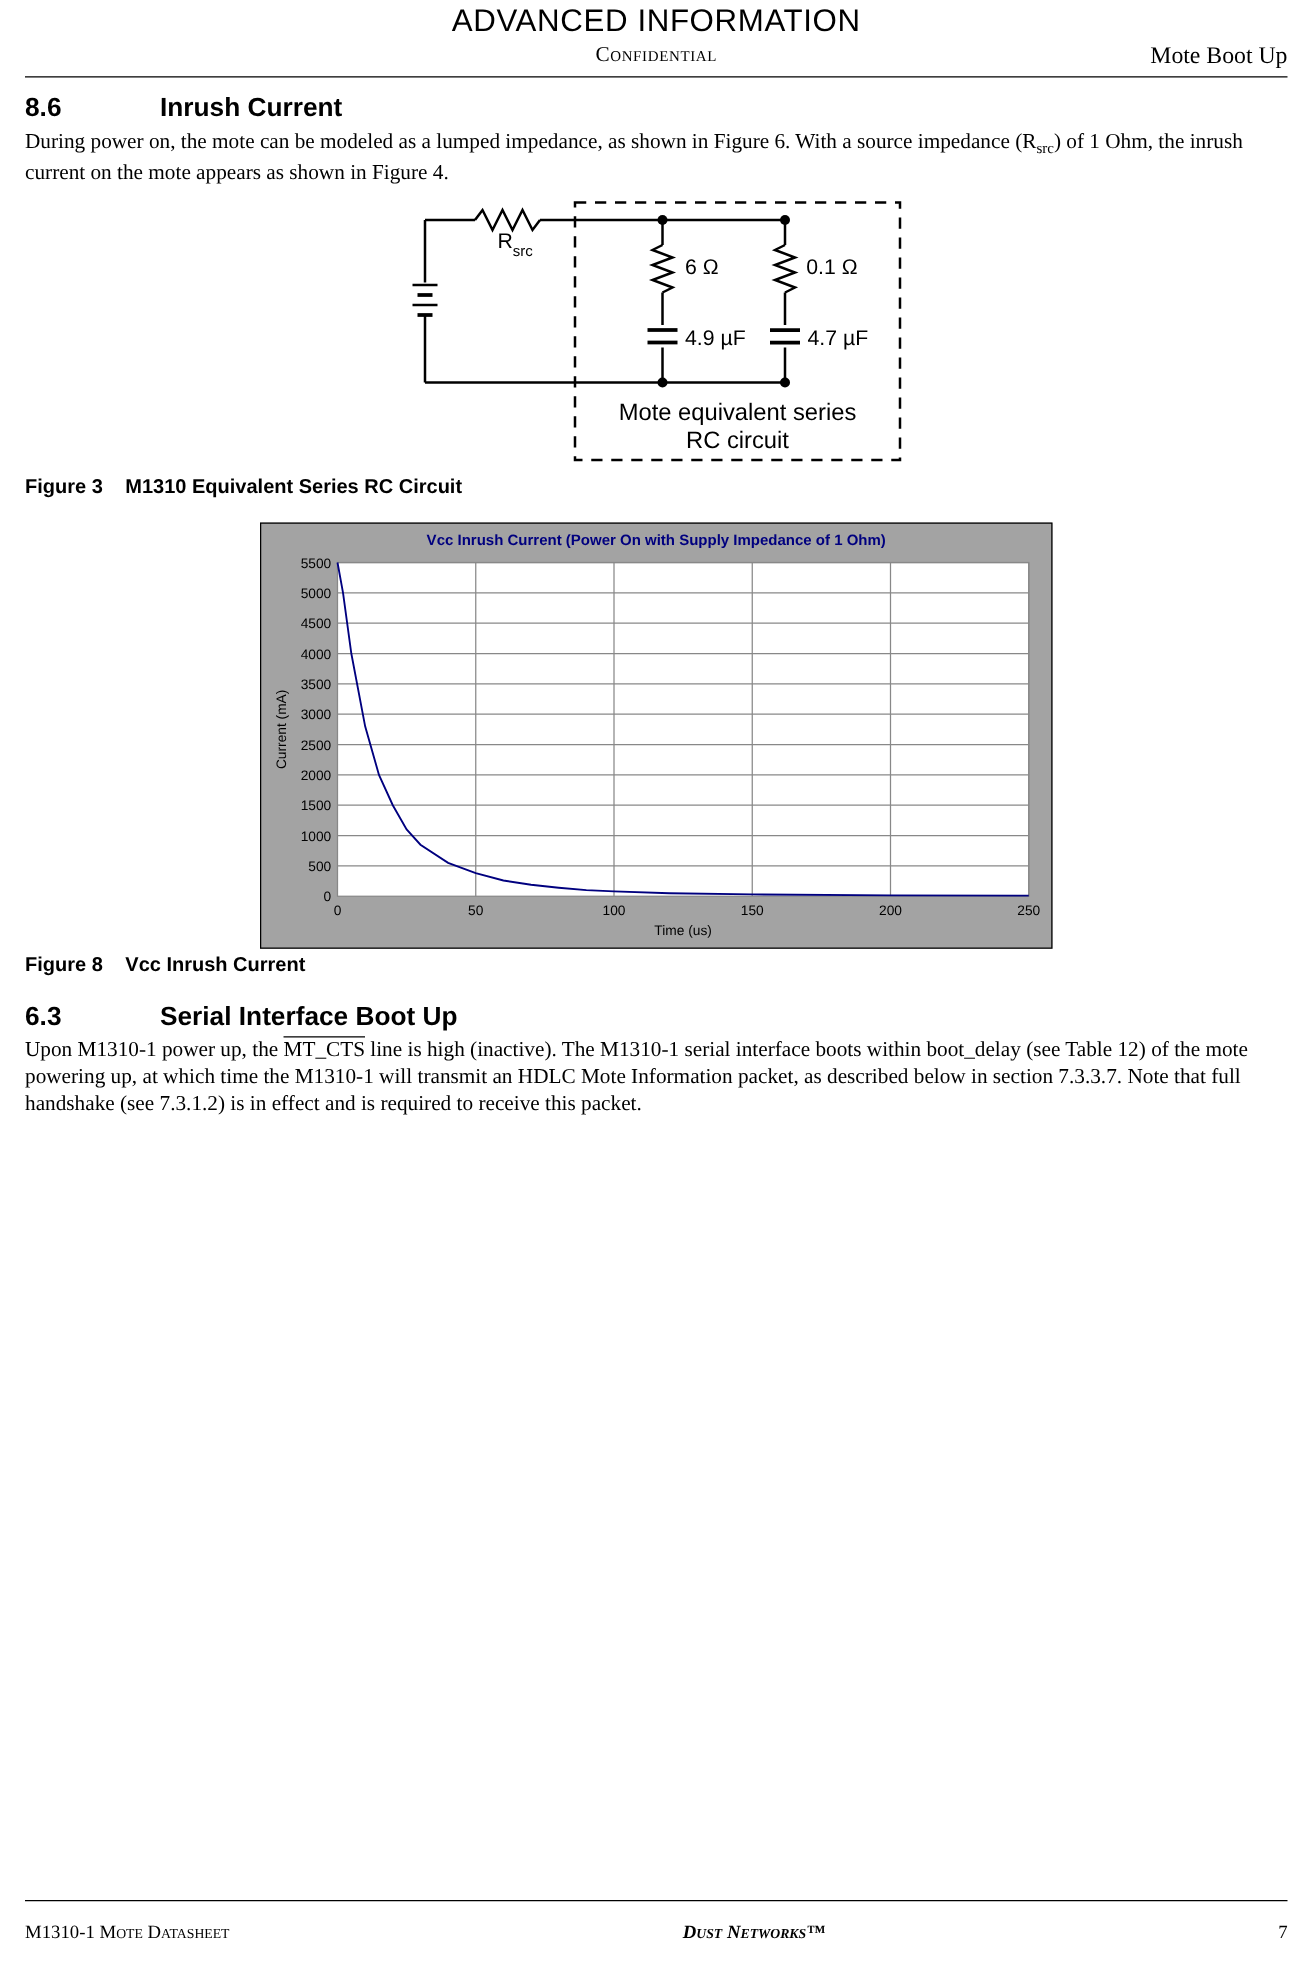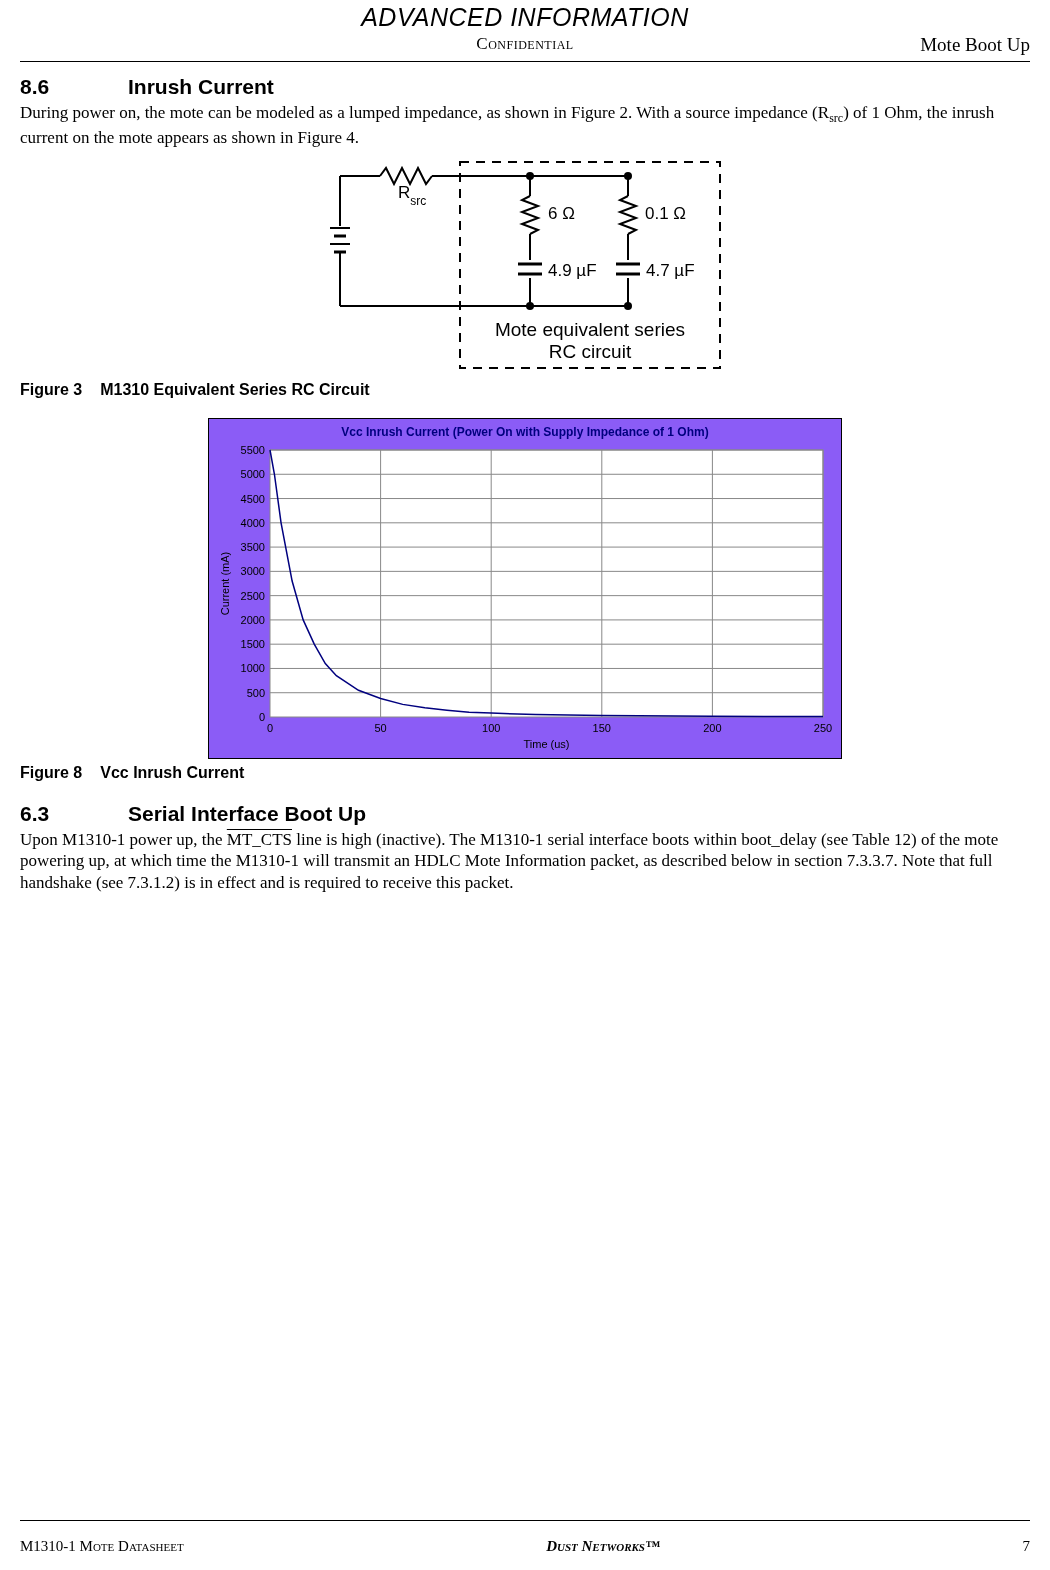--- a/index.html
+++ b/index.html
@@ -14,21 +14,20 @@
       padding: 0 20px;
       position: relative;
       color: #000;
     }
     .top-banner {
       text-align: center;
       font-family: Arial, Helvetica, sans-serif;
       font-size: 25px;
       letter-spacing: 0.5px;
       margin-top: 2px;
-      font-style: italic;
     }
     .header-row {
       display: flex;
       justify-content: space-between;
       align-items: baseline;
       font-size: 15px;
       margin-bottom: 4px;
     }
     .header-center {
       font-variant: small-caps;
@@ -92,21 +91,21 @@
       margin-top: 16px;
       font-variant: small-caps;
     }
     .footer-center { font-weight: bold; font-style: italic; }
     .footer-right { font-variant: normal; }
 
     .chart-border {
       border: 1px solid #000;
       padding: 6px 6px;
       display: inline-block;
-      background: #8b5cf6;
+      background: #a3a3a3;
     }
     .chart-title {
       font-family: Arial, Helvetica, sans-serif;
       font-size: 12px;
       font-weight: bold;
       color: #00007f;
       text-align: center;
       margin-bottom: 2px;
     }
     .axis-label {
@@ -128,21 +127,21 @@
   <span></span>
   <span class="header-center" style="position:absolute; left:0; right:0; text-align:center;"><span>Confidential</span></span>
   <span class="header-right">Mote Boot Up</span>
 </div>
 <hr class="rule">
 
 <h2>
   <span class="num">8.6</span><span>Inrush Current</span>
 </h2>
 <p class="body">
-  <span>During power on, the mote can be modeled as a lumped impedance, as shown in Figure 2. With a source impedance (R</span><sub>src</sub><span>) of 1 Ohm, the inrush current on the mote appears as shown in Figure 4.</span>
+  <span>During power on, the mote can be modeled as a lumped impedance, as shown in Figure 6. With a source impedance (R</span><sub>src</sub><span>) of 1 Ohm, the inrush current on the mote appears as shown in Figure 4.</span>
 </p>
 
 <div class="fig-wrap">
 <svg width="410" height="220" viewBox="0 0 410 220">
 
   <rect x="140" y="6" width="260" height="206" fill="none" stroke="#000" stroke-width="2" stroke-dasharray="9,7"></rect>
 
   <line x1="20" y1="20" x2="60" y2="20" stroke="#000" stroke-width="2"></line>
 
   <polyline points="60,20 66,12 74,28 82,12 90,28 98,12 106,28 112,20" fill="none" stroke="#000" stroke-width="2"></polyline>

